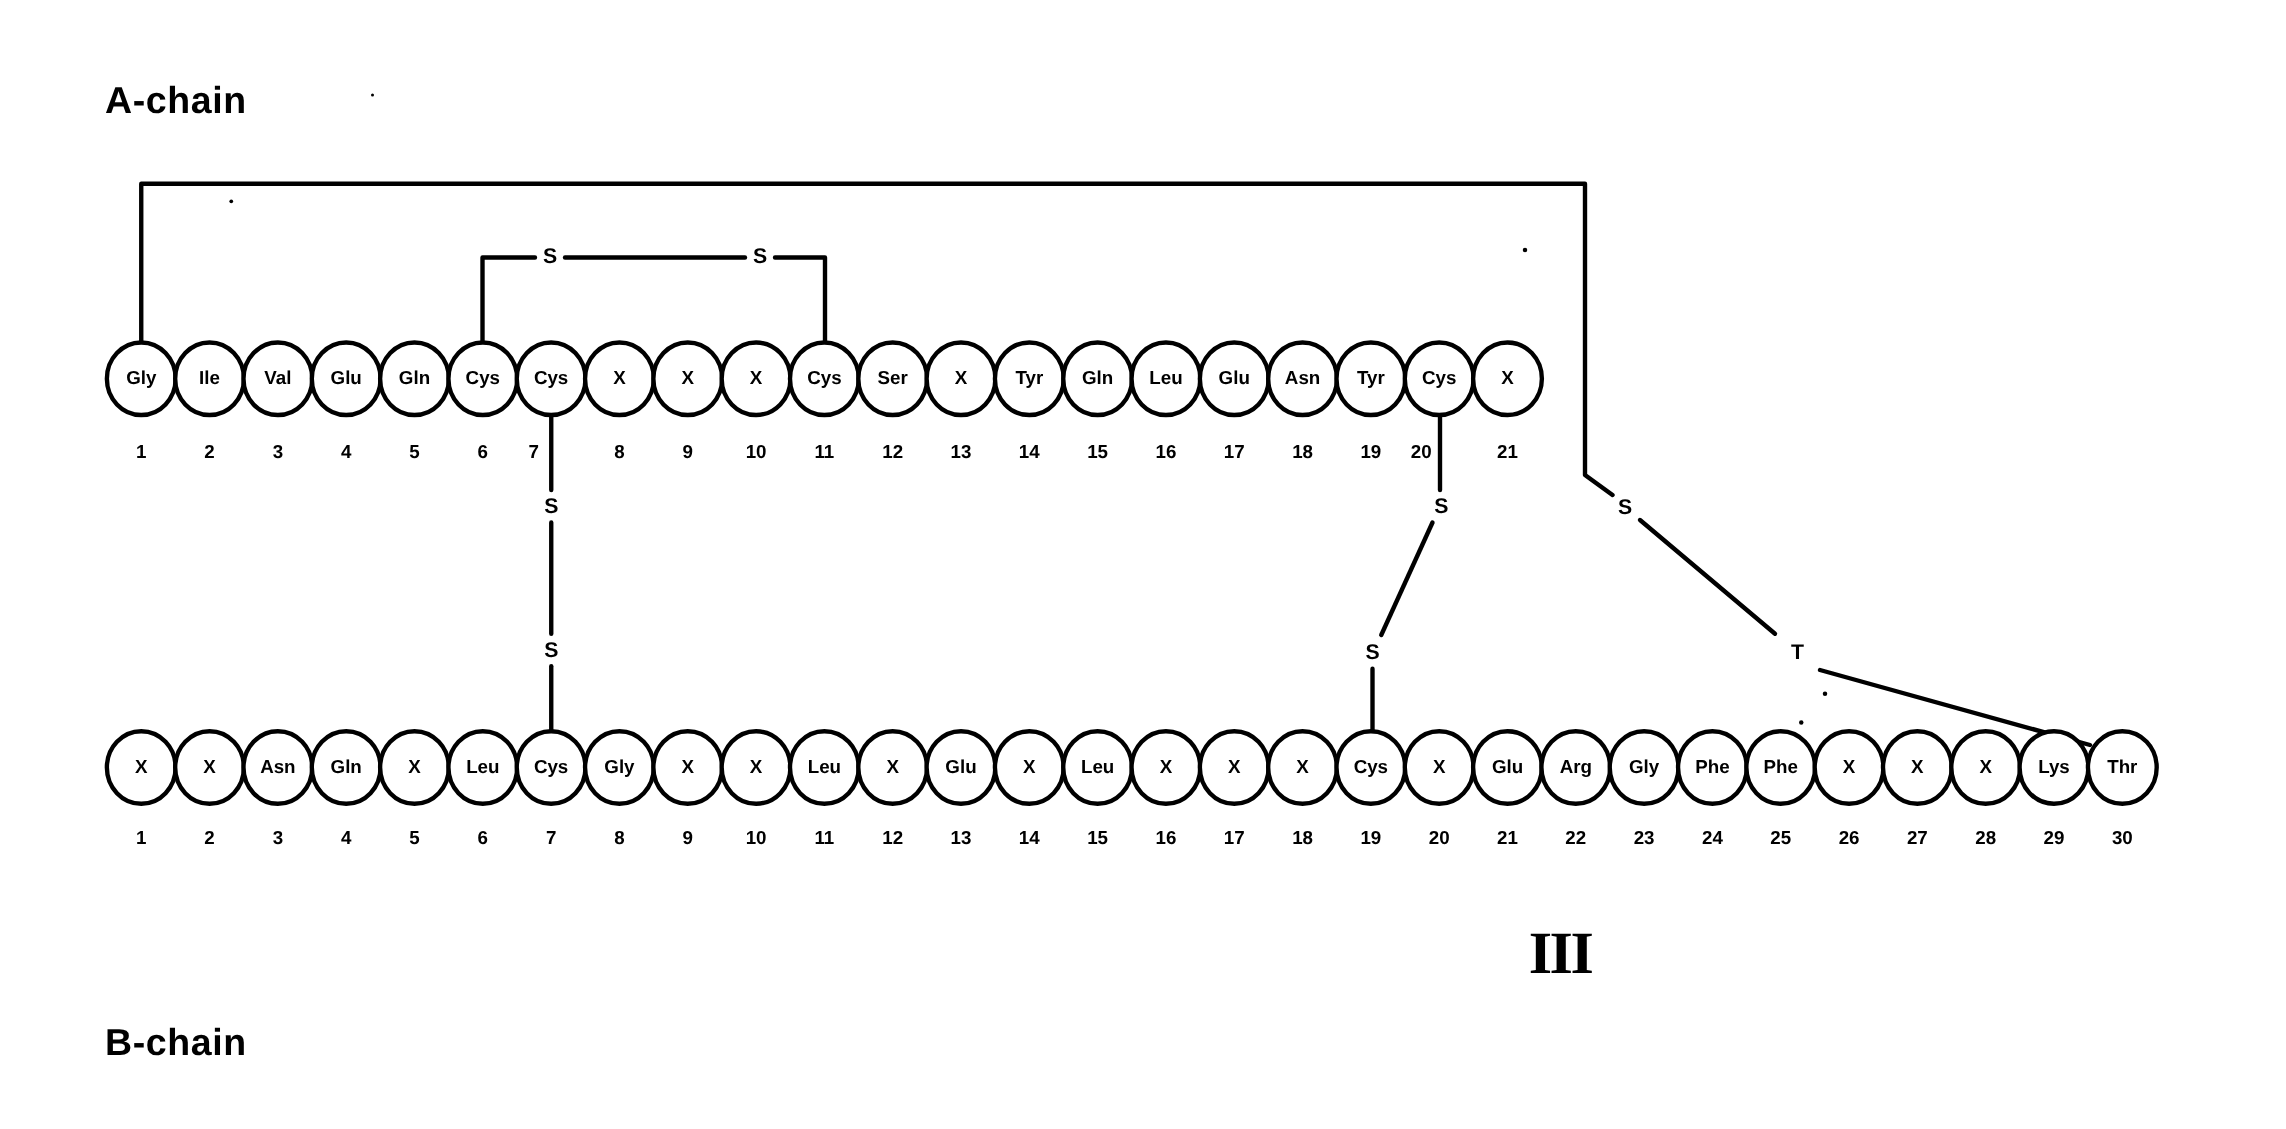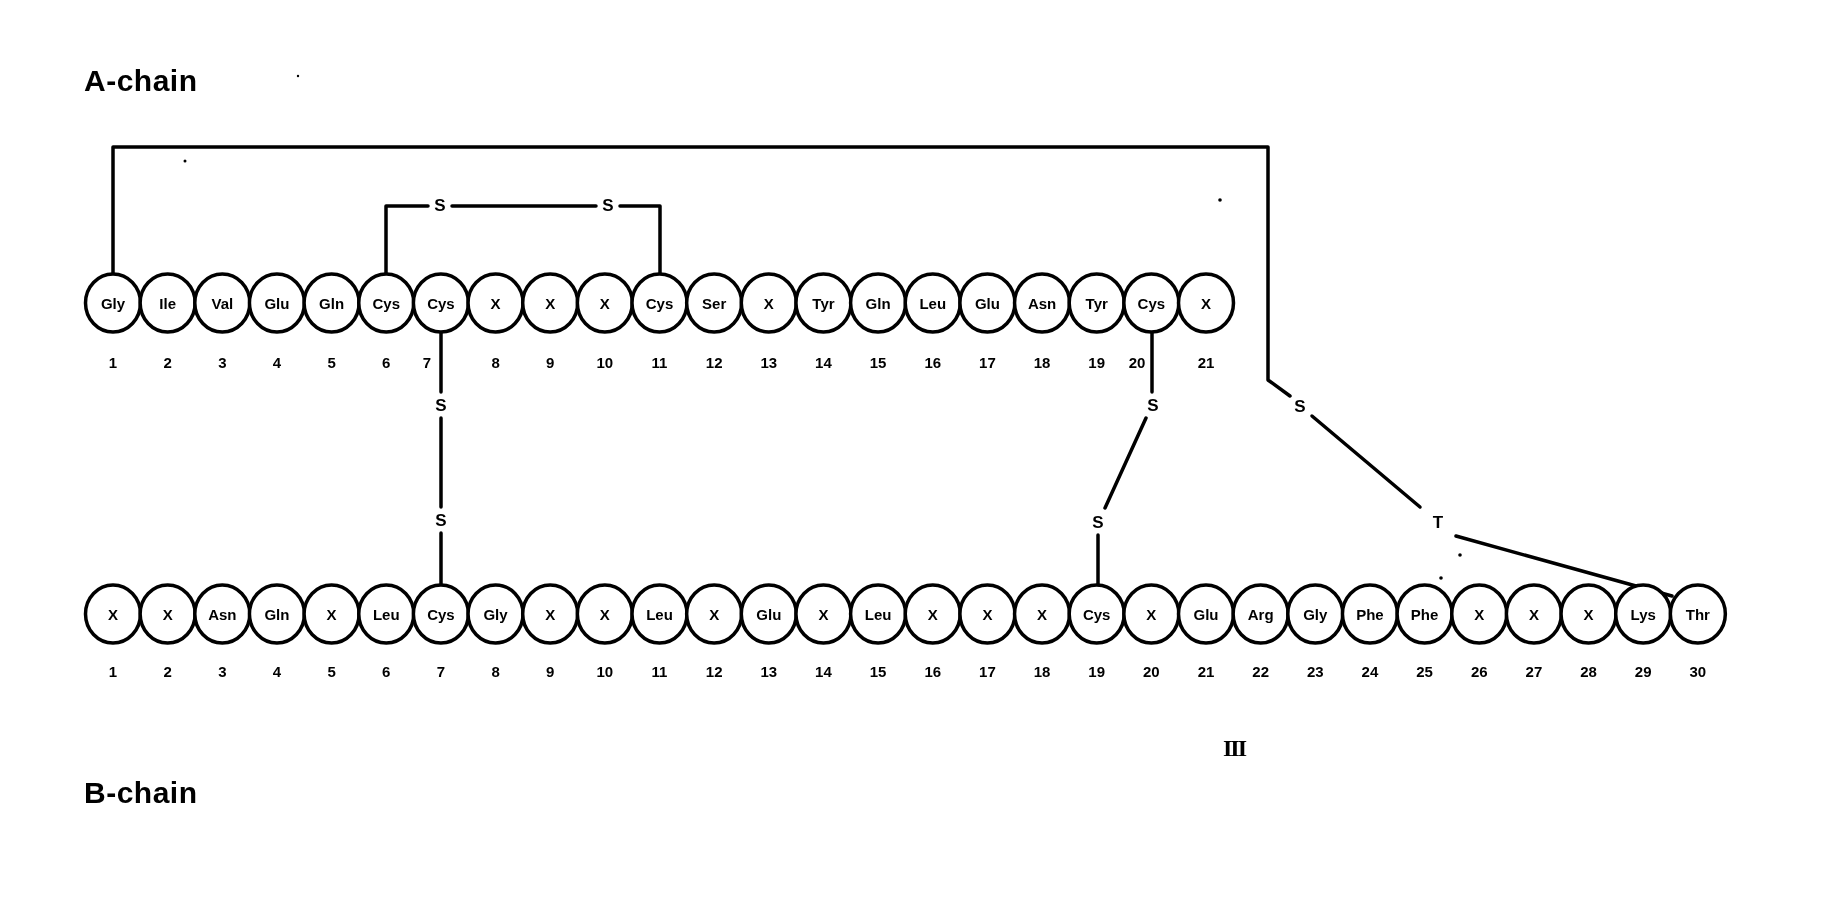--- a/index.html
+++ b/index.html
@@ -1,22 +1,22 @@
 <!DOCTYPE html>
 <html><head>
   <meta charset="utf-8">
   <style>
     html, body { margin: 0; padding: 0; background: #ffffff; }
     body { width: 1829px; height: 903px; position: relative; overflow: hidden;
            font-family: "Liberation Sans", "DejaVu Sans", sans-serif; color: #000; }
     .chain-title { position: absolute; font-size: 30px; font-weight: bold; letter-spacing: 0.5px; }
     #title-a { left: 84px; top: 64px; text-align: right; }
-    #title-b { left: 84px; top: 776px; }
+    #title-b { left: 84px; top: 818px; }
     #figure-label { position: absolute; left: 1223px; top: 735px; font-family: "Liberation Serif", "DejaVu Serif", serif;
-                    font-size: 24px; font-weight: bold; letter-spacing: -2px; }
+                    font-size: 48px; font-weight: bold; letter-spacing: -2px; }
     svg#diagram { position: absolute; left: 0; top: 0; }
     .res-circle { fill: #fff; stroke: #000; stroke-width: 3.5; }
     .res-text { font-family: "Liberation Sans", "DejaVu Sans", sans-serif; font-size: 15px; font-weight: bold;
                 text-anchor: middle; dominant-baseline: central; }
     .res-num { font-family: "Liberation Sans", "DejaVu Sans", sans-serif; font-size: 15px; font-weight: bold;
                text-anchor: middle; dominant-baseline: central; }
     .bond { stroke: #000; stroke-width: 3.5; fill: none; stroke-linecap: round; stroke-linejoin: round; }
     .s-label { font-family: "Liberation Sans", "DejaVu Sans", sans-serif; font-size: 17px; font-weight: bold;
                text-anchor: middle; dominant-baseline: central; }
   </style>

